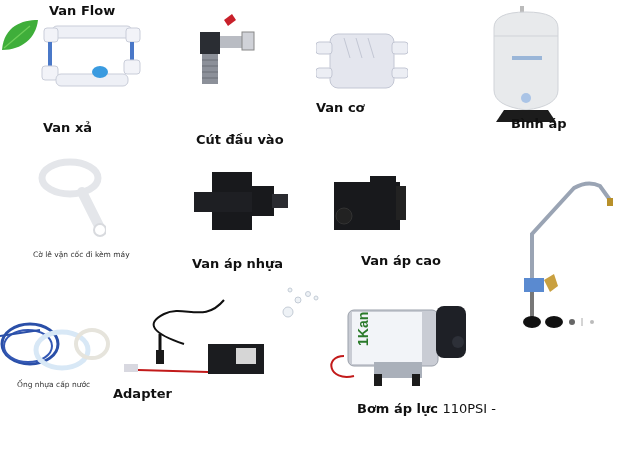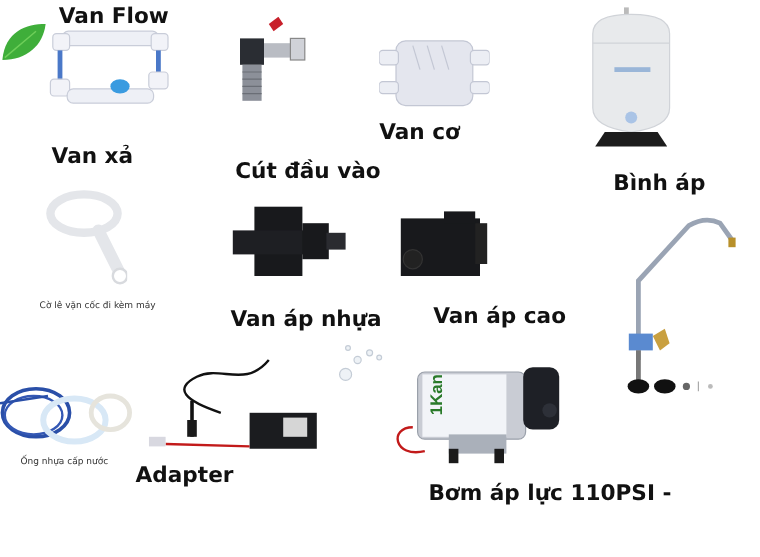--- a/index.html
+++ b/index.html
@@ -1,17 +1,17 @@
 <!DOCTYPE html>
 <html><head>
 <meta charset="utf-8">
 <style>
   html, body { margin:0; padding:0; background:#ffffff; }
   body { width:633px; height:464px; position:relative; overflow:hidden; font-family:"DejaVu Sans", sans-serif; }
-  .lbl { position:absolute; font-weight:bold; color:#111; font-size:18px; white-space:nowrap; }
+  .lbl { position:absolute; font-weight:bold; color:#111; font-size:13px; white-space:nowrap; }
   .lbl-small { position:absolute; color:#333; font-size:7.5px; white-space:nowrap; }
   .item { position:absolute; }
   svg { display:block; }
 </style>
 </head>
 <body>
 
 <div class="item" style="left:0;top:14px;">
   <svg width="40" height="40">
       <path d="M2 36 C 4 12, 22 6, 38 6 C 36 24, 22 36, 2 36 Z" fill="#3fae3a"></path>
@@ -71,21 +71,21 @@
 <div class="item" style="left:486px;top:6px;">
   <svg width="80" height="120">
     <rect x="34" y="0" width="4" height="8" fill="#bbb"></rect>
     <path d="M8 22 Q8 6 40 6 Q72 6 72 22 L72 84 Q72 100 40 104 Q8 100 8 84 Z" fill="#e8eaec" stroke="#d0d3d8"></path>
     <line x1="8" y1="30" x2="72" y2="30" stroke="#d0d3d8"></line>
     <rect x="26" y="50" width="30" height="4" fill="#9ab6d8"></rect>
     <circle cx="40" cy="92" r="5" fill="#aac4e6"></circle>
     <path d="M18 104 L62 104 L70 116 L10 116 Z" fill="#1c1c1c"></path>
   </svg>
 </div>
-<div class="lbl" style="left:511px;top:142px;">Bình áp</div>
+<div class="lbl" style="left:511px;top:116px;">Bình áp</div>
 
 <div class="item" style="left:36px;top:158px;">
   <svg width="70" height="80">
     <ellipse cx="34" cy="20" rx="28" ry="16" fill="none" stroke="#e4e6ea" stroke-width="7"></ellipse>
     <path d="M46 34 L64 70" stroke="#e4e6ea" stroke-width="10" stroke-linecap="round"></path>
     <circle cx="64" cy="72" r="6" fill="#fff" stroke="#d8dade" stroke-width="2"></circle>
   </svg>
 </div>
 <div class="lbl-small" style="left:33px;top:250px;text-align:right;">Cờ lê vặn cốc đi kèm máy</div>
 
@@ -166,14 +166,14 @@
     <text x="32" y="44" font-family="Liberation Sans, sans-serif" font-weight="bold" font-size="14" fill="#2a7a2a" transform="rotate(-90 38 38)">1Kan</text>
     <rect x="112" y="4" width="30" height="52" rx="8" fill="#1e2026"></rect>
     <circle cx="134" cy="40" r="6" fill="#2d3038"></circle>
     <rect x="50" y="60" width="48" height="16" fill="#aab0ba"></rect>
     <rect x="50" y="72" width="8" height="12" fill="#1b1b1b"></rect>
     <rect x="88" y="72" width="8" height="12" fill="#1b1b1b"></rect>
   </svg>
 </div>
 <div class="lbl" style="left:357px;top:401px;">
   <span>Bơm áp lực</span>
-  <span style="font-weight:bold;">110PSI -</span>
+  <span style="font-weight:normal;">110PSI -</span>
 </div>
 
 </body></html>

